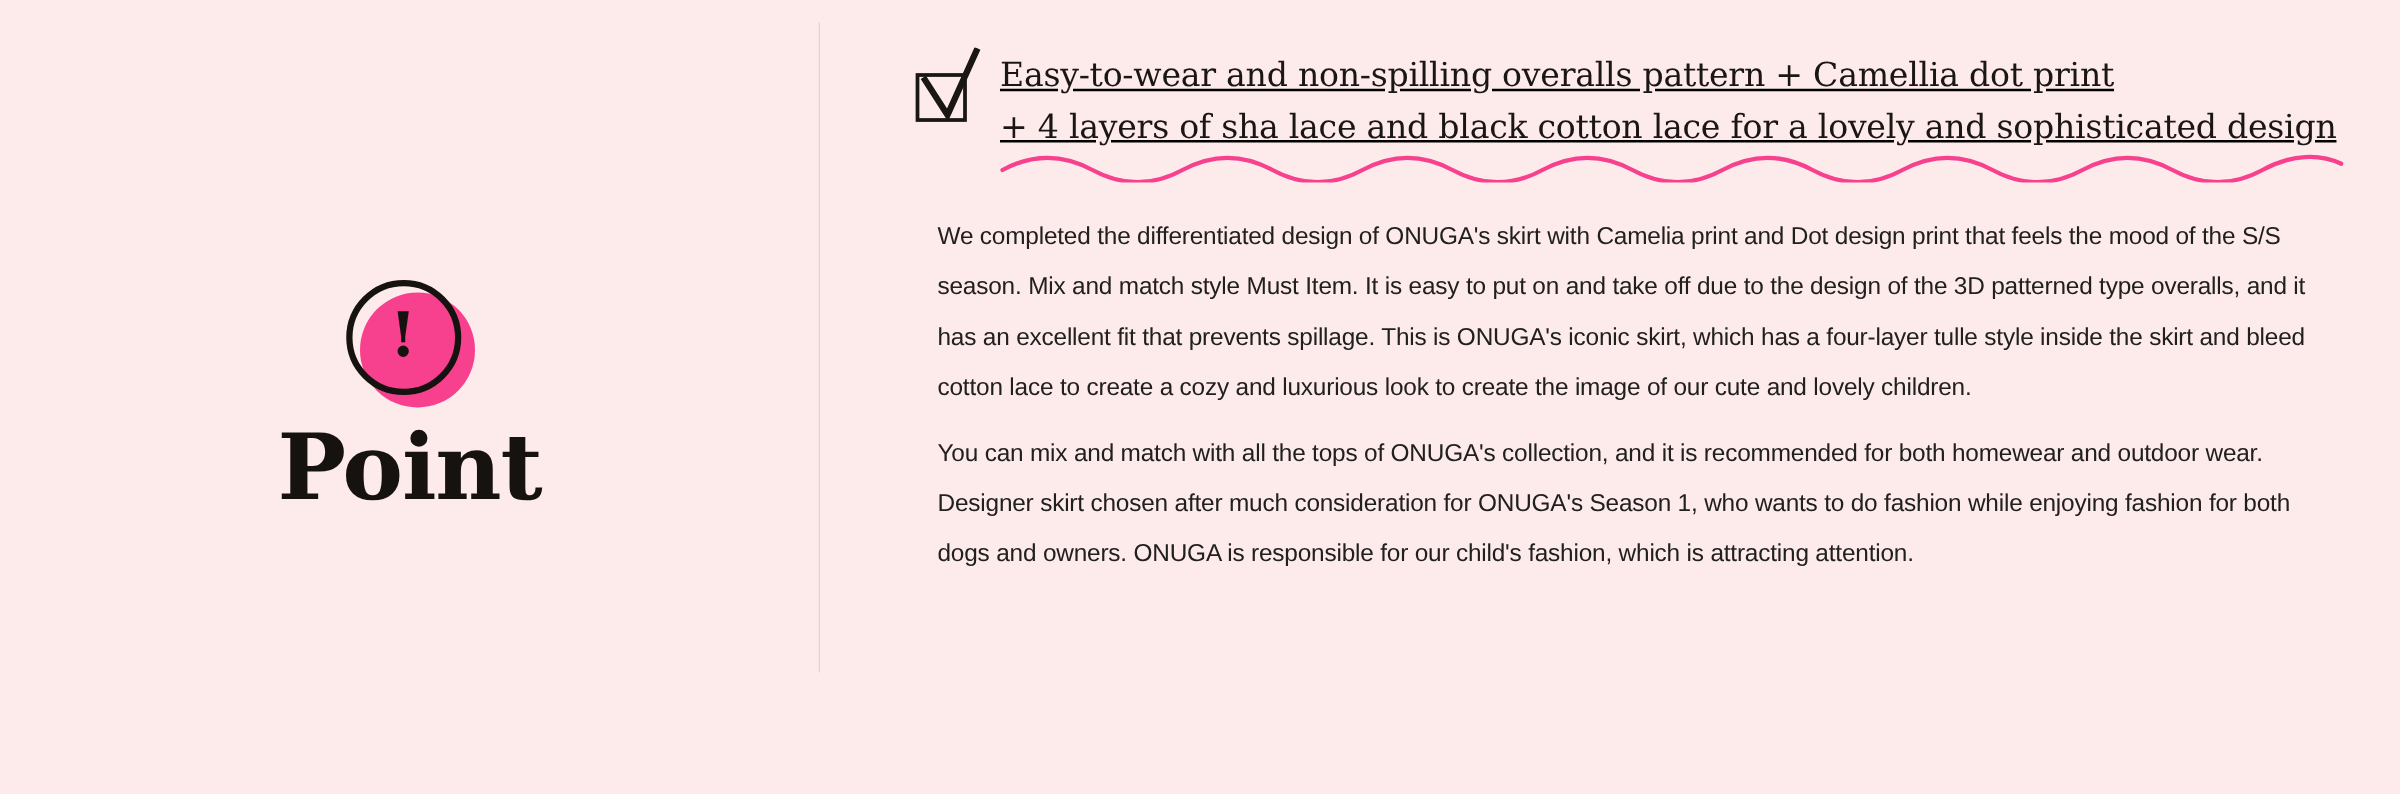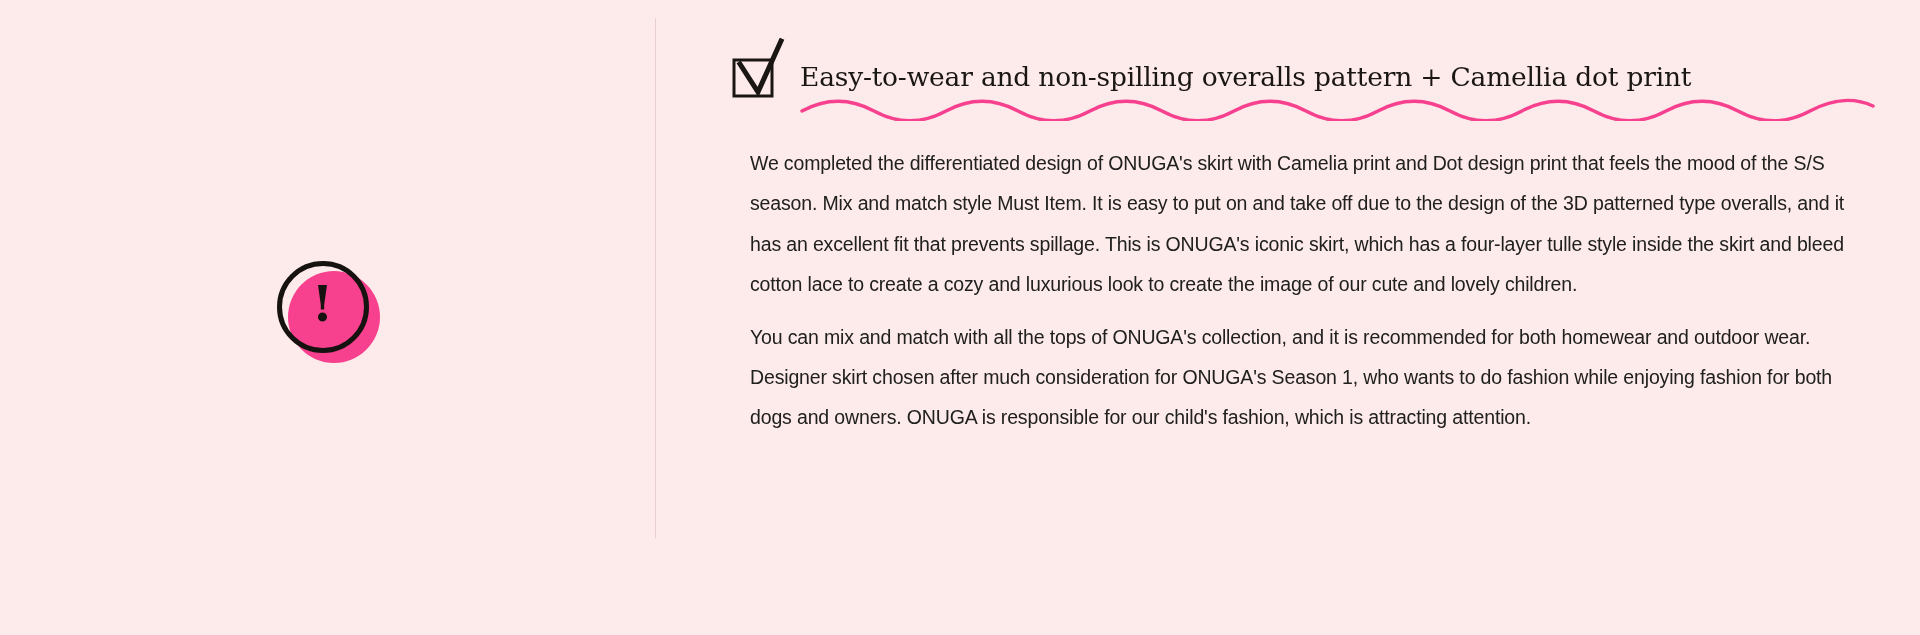--- a/index.html
+++ b/index.html
@@ -102,21 +102,22 @@
   .right-col {
     position: absolute;
     left: 738px;
     top: 0;
     width: 1150px;
     height: 635px;
   }
 
   .headline-block {
     position: relative;
-    padding-top: 56px;
+    padding-top: 40px;
+    text-decoration: underline;
   }
   .check-icon {
     position: absolute;
     left: -6px;
     top: 38px;
     width: 56px;
     height: 62px;
   }
   .headline-text {
     margin-left: 62px;
@@ -154,33 +155,35 @@
 <body>
 
 <div class="page">
 
   <div class="left-col">
     <div class="point-badge">
       <div class="disc"></div>
       <div class="ring"></div>
       <div class="bang">!</div>
     </div>
+    <div class="point-word">Point</div>
   </div>
 
   <div class="divider"></div>
 
   <div class="right-col">
 
     <div class="headline-block">
       <svg class="check-icon" viewBox="0 0 56 62">
         <rect x="2" y="22" width="38" height="36" fill="none" stroke="#1a1614" stroke-width="3"></rect>
         <path d="M8 26 L26 54 L49 3" fill="none" stroke="#1a1614" stroke-width="5" stroke-linecap="square" stroke-linejoin="miter"></path>
       </svg>
       <div class="headline-text">
         <span>Easy-to-wear and non-spilling overalls pattern + Camellia dot print</span>
+        <span class="line2">+ 4 layers of sha lace and black cotton lace for a lovely and sophisticated design</span>
       </div>
       <svg class="squiggle" viewBox="0 0 1075 26" preserveAspectRatio="none">
         <path d="M2,16 C26,3 50,3 74,16 C98,29 122,29 146,16 C170,3 194,3 218,16 C242,29 266,29 290,16 C314,3 338,3 362,16 C386,29 410,29 434,16 C458,3 482,3 506,16 C530,29 554,29 578,16 C602,3 626,3 650,16 C674,29 698,29 722,16 C746,3 770,3 794,16 C818,29 842,29 866,16 C890,3 914,3 938,16 C962,29 986,29 1010,16 C1034,3 1056,3 1073,11" fill="none" stroke="#f7408e" stroke-width="3.4" stroke-linecap="round"></path>
       </svg>
     </div>
 
     <div class="body-copy">
       <p>We completed the differentiated design of ONUGA's skirt with Camelia print and Dot design print that feels the mood of the S/S season. Mix and match style Must Item. It is easy to put on and take off due to the design of the 3D patterned type overalls, and it has an excellent fit that prevents spillage. This is ONUGA's iconic skirt, which has a four-layer tulle style inside the skirt and bleed cotton lace to create a cozy and luxurious look to create the image of our cute and lovely children.</p>
       <p>You can mix and match with all the tops of ONUGA's collection, and it is recommended for both homewear and outdoor wear. Designer skirt chosen after much consideration for ONUGA's Season 1, who wants to do fashion while enjoying fashion for both dogs and owners. ONUGA is responsible for our child's fashion, which is attracting attention.</p>
     </div>

